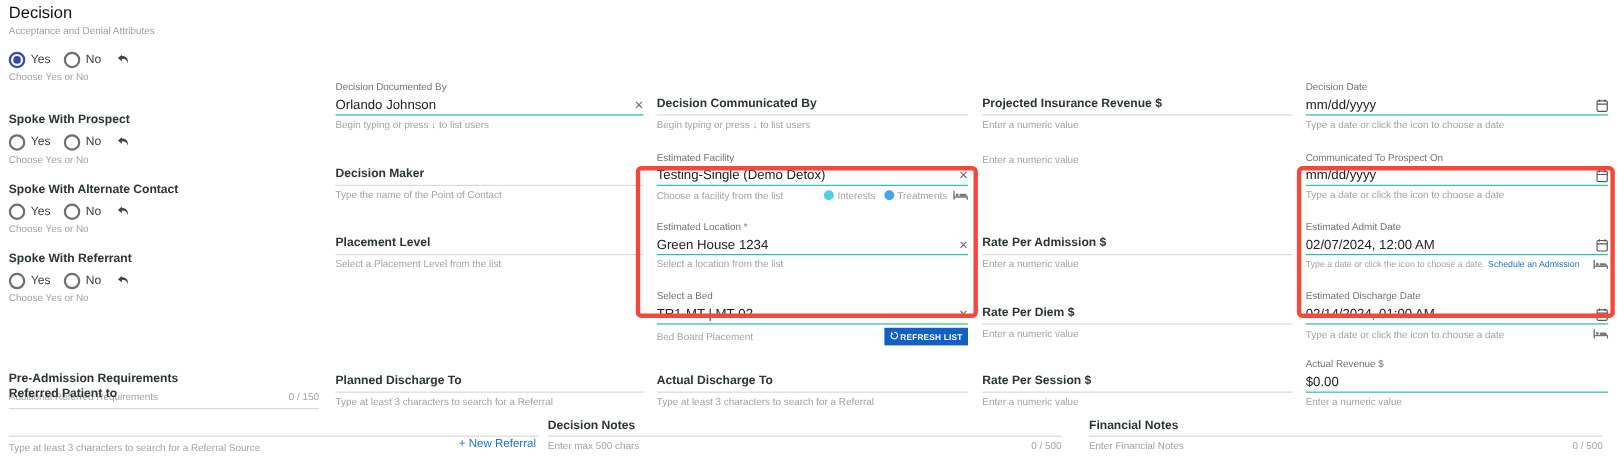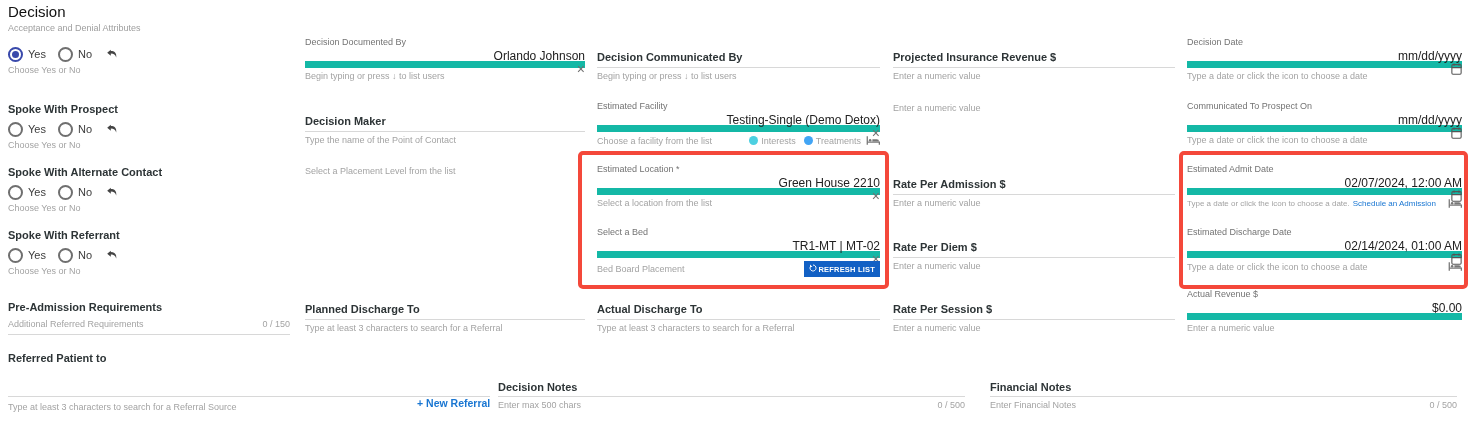--- a/index.html
+++ b/index.html
@@ -2,26 +2,26 @@
 <html style="--highlight-red: #f4483a; --accent-blue: #1976d2; --radio-selected: #3949ab; --refresh-btn-blue: #1260c4; --interests-teal: #4dd0e1; --treatments-blue: #42a5f5;"><head>
 <meta charset="utf-8">
 <style>
   * { box-sizing: border-box; margin: 0; padding: 0; }
   body { background: #ffffff; }
   .page { position: relative; width: 1470px; height: 430px; background: #fff;
           font-family: "Liberation Sans", sans-serif; overflow: hidden; }
   .abs { position: absolute; }
   .title { font-size: 15px; font-weight: normal; color: #111; }
   .subtitle { font-size: 9px; color: #9e9e9e; }
-  .fld { position: absolute; }
+  .fld { position: absolute; margin-top: 37px; }
   .blabel { font-size: 11px; font-weight: bold; color: #2d3436; }
   .slabel { font-size: 9px; color: #737373; display: block; height: 13px; line-height: 13px; }
   .fvalue { font-size: 12px; color: #212121; white-space: nowrap; }
   .vrow { display: flex; justify-content: space-between; align-items: flex-end;
-          height: 19px; border-bottom: 7px solid #14b8a6; padding-bottom: 2px; cursor: text; flex-direction: column; }
+          height: 19px; border-bottom: 1px solid #14b8a6; padding-bottom: 2px; cursor: text; }
   .lrow { display: flex; justify-content: space-between; align-items: flex-end;
           height: 32px; border-bottom: 1px solid #d8d8d8; padding-bottom: 4px; cursor: text; }
   .helper { margin-top: 3px; font-size: 9px; color: #a3a3a3; line-height: 11px; }
   .helper-row { margin-top: 3px; display: flex; justify-content: space-between;
                 align-items: center; font-size: 9px; color: #a3a3a3; }
   .clear-x { font-size: 14px; color: #6f6f6f; line-height: 13px; cursor: pointer; }
   .link { color: var(--accent-blue, #1976d2); text-decoration: none; cursor: pointer; }
   .rgroup { position: absolute; }
   .opts { display: flex; align-items: center; margin-top: 6px; height: 16px; }
   .radio { width: 15px; height: 15px; border: 2px solid #6f6f6f; border-radius: 50%;
@@ -40,21 +40,21 @@
   .legend { display: inline-flex; align-items: center; white-space: nowrap; }
   .dot { width: 9px; height: 9px; border-radius: 50%; display: inline-block;
          margin: 0 3px 0 8px; }
   .dot.teal { background: var(--interests-teal, #4dd0e1); }
   .dot.blue { background: var(--treatments-blue, #42a5f5); }
   .bed { display: inline-flex; margin-left: 5px; }
   .cal { display: inline-flex; cursor: pointer; }
   .tight { font-size: 8px; justify-content: flex-start; gap: 3px; white-space: nowrap; }
   .tight .bed { margin-left: auto; }
   .uline { position: absolute; border-bottom: 1px solid #d8d8d8; height: 0; }
-  .new-ref { position: absolute; font-size: 10.5px; font-weight: bold;
+  .new-ref { position: absolute; font-size: 10.5px; font-weight: normal;
              color: var(--accent-blue, #1976d2); cursor: pointer; white-space: nowrap; }
   .ph-row { margin-top: 6px; display: flex; justify-content: space-between;
             font-size: 9px; color: #a3a3a3; border-bottom: 1px solid #d8d8d8;
             padding-bottom: 5px; cursor: text; }
 </style>
 </head>
 <body>
 
 <div class="page">
 
@@ -147,20 +147,23 @@
   </div>
 
   <div class="fld" style="left:305px;top:100px;width:280px">
     <div class="lrow">
       <span class="blabel">Decision Maker</span>
     </div>
     <div class="helper">Type the name of the Point of Contact</div>
   </div>
 
   <div class="fld" style="left:305px;top:163px;width:280px">
+    <div class="lrow">
+      <span class="blabel">Placement Level</span>
+    </div>
     <div class="helper">Select a Placement Level from the list</div>
   </div>
 
 
   <div class="fld" style="left:305px;top:288px;width:280px">
     <div class="lrow">
       <span class="blabel">Planned Discharge To</span>
     </div>
     <div class="helper">Type at least 3 characters to search for a Referral</div>
   </div>
@@ -193,21 +196,21 @@
               <path d="M2 10h19v4" stroke="#777" stroke-width="2" fill="none"></path>
             </svg>
           </span>
       </span>
     </div>
   </div>
 
   <div class="fld" style="left:597px;top:163px;width:283px">
     <span class="slabel">Estimated Location *</span>
     <div class="vrow">
-      <span class="fvalue">Green House 2210</span>
+      <span class="fvalue">Green House 1234</span>
       <span class="clear-x">×</span>
     </div>
     <div class="helper">Select a location from the list</div>
   </div>
 
   <div class="fld" style="left:597px;top:226px;width:283px">
     <span class="slabel">Select a Bed</span>
     <div class="vrow">
       <span class="fvalue">TR1-MT | MT-02</span>
       <span class="clear-x">×</span>

